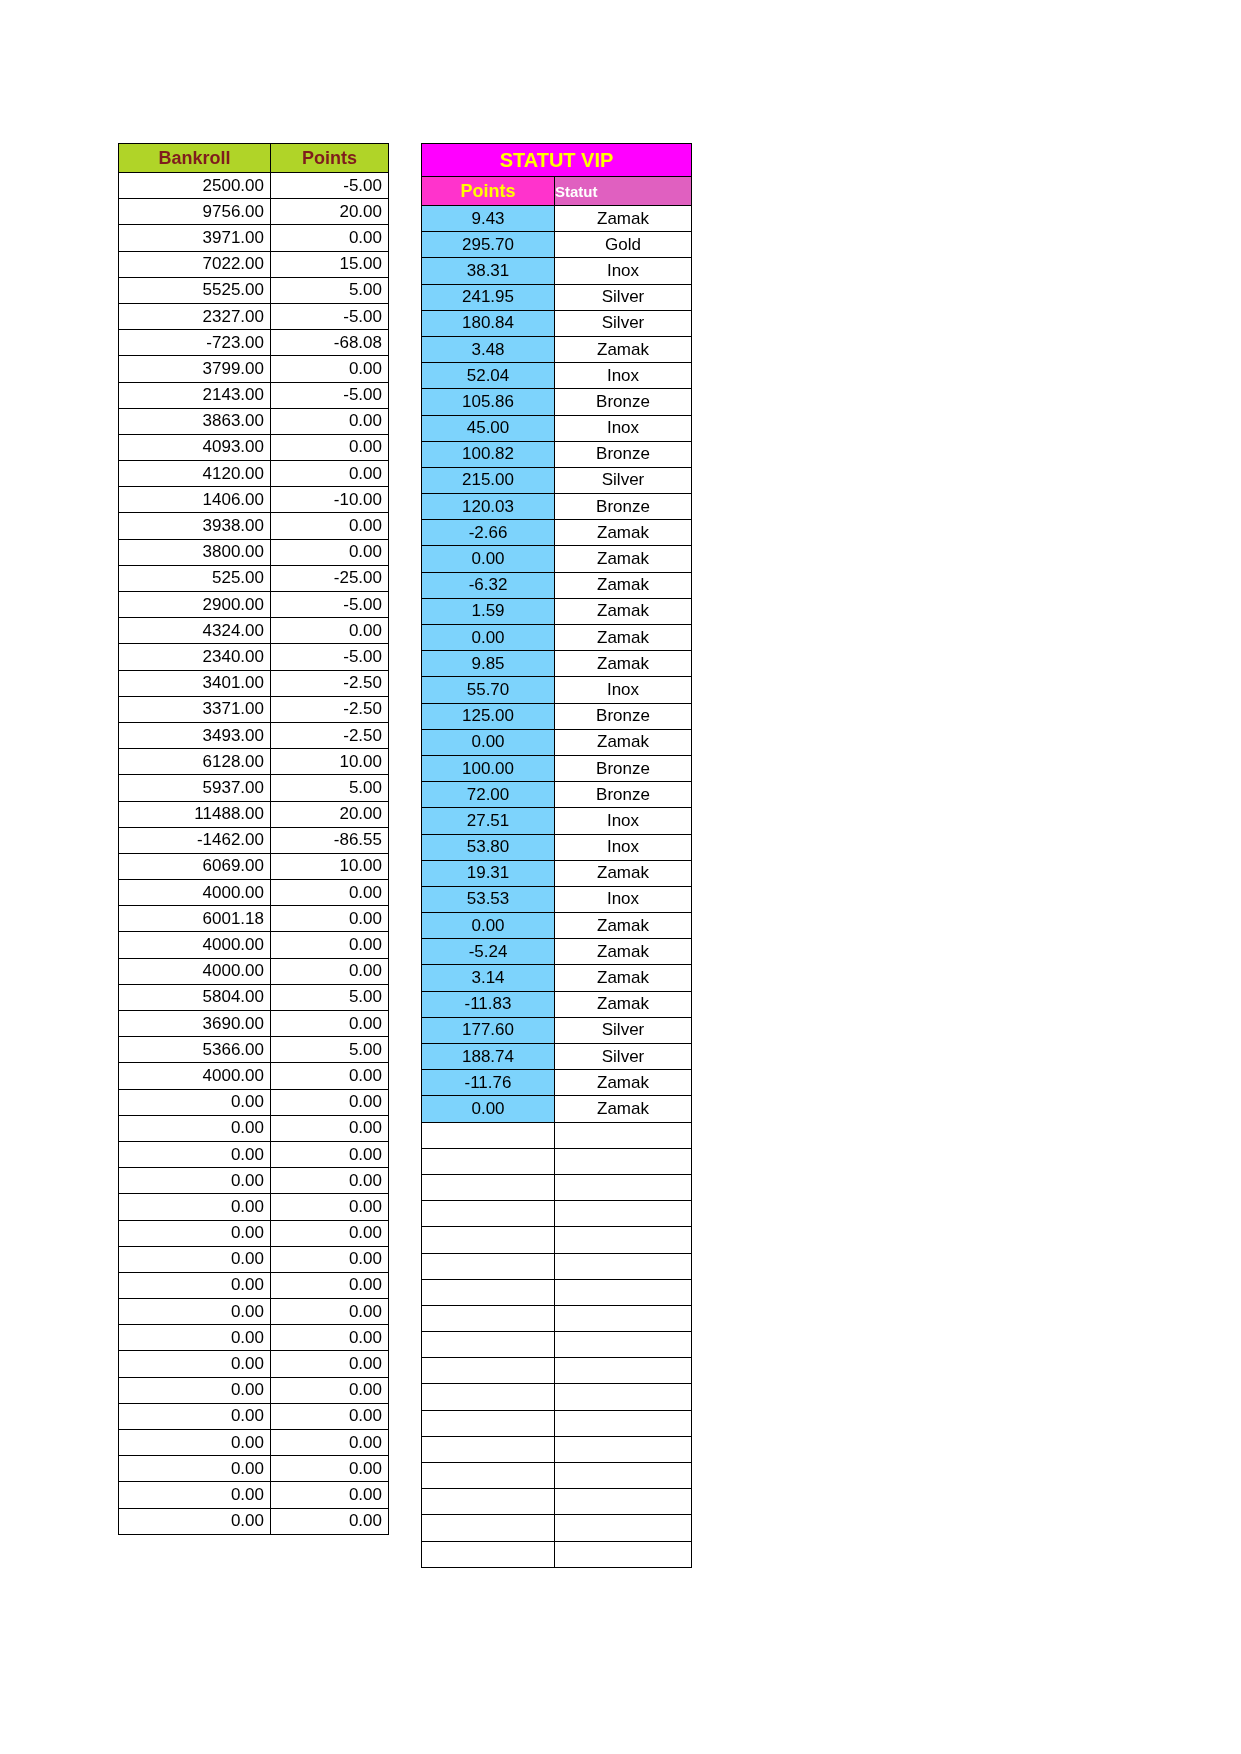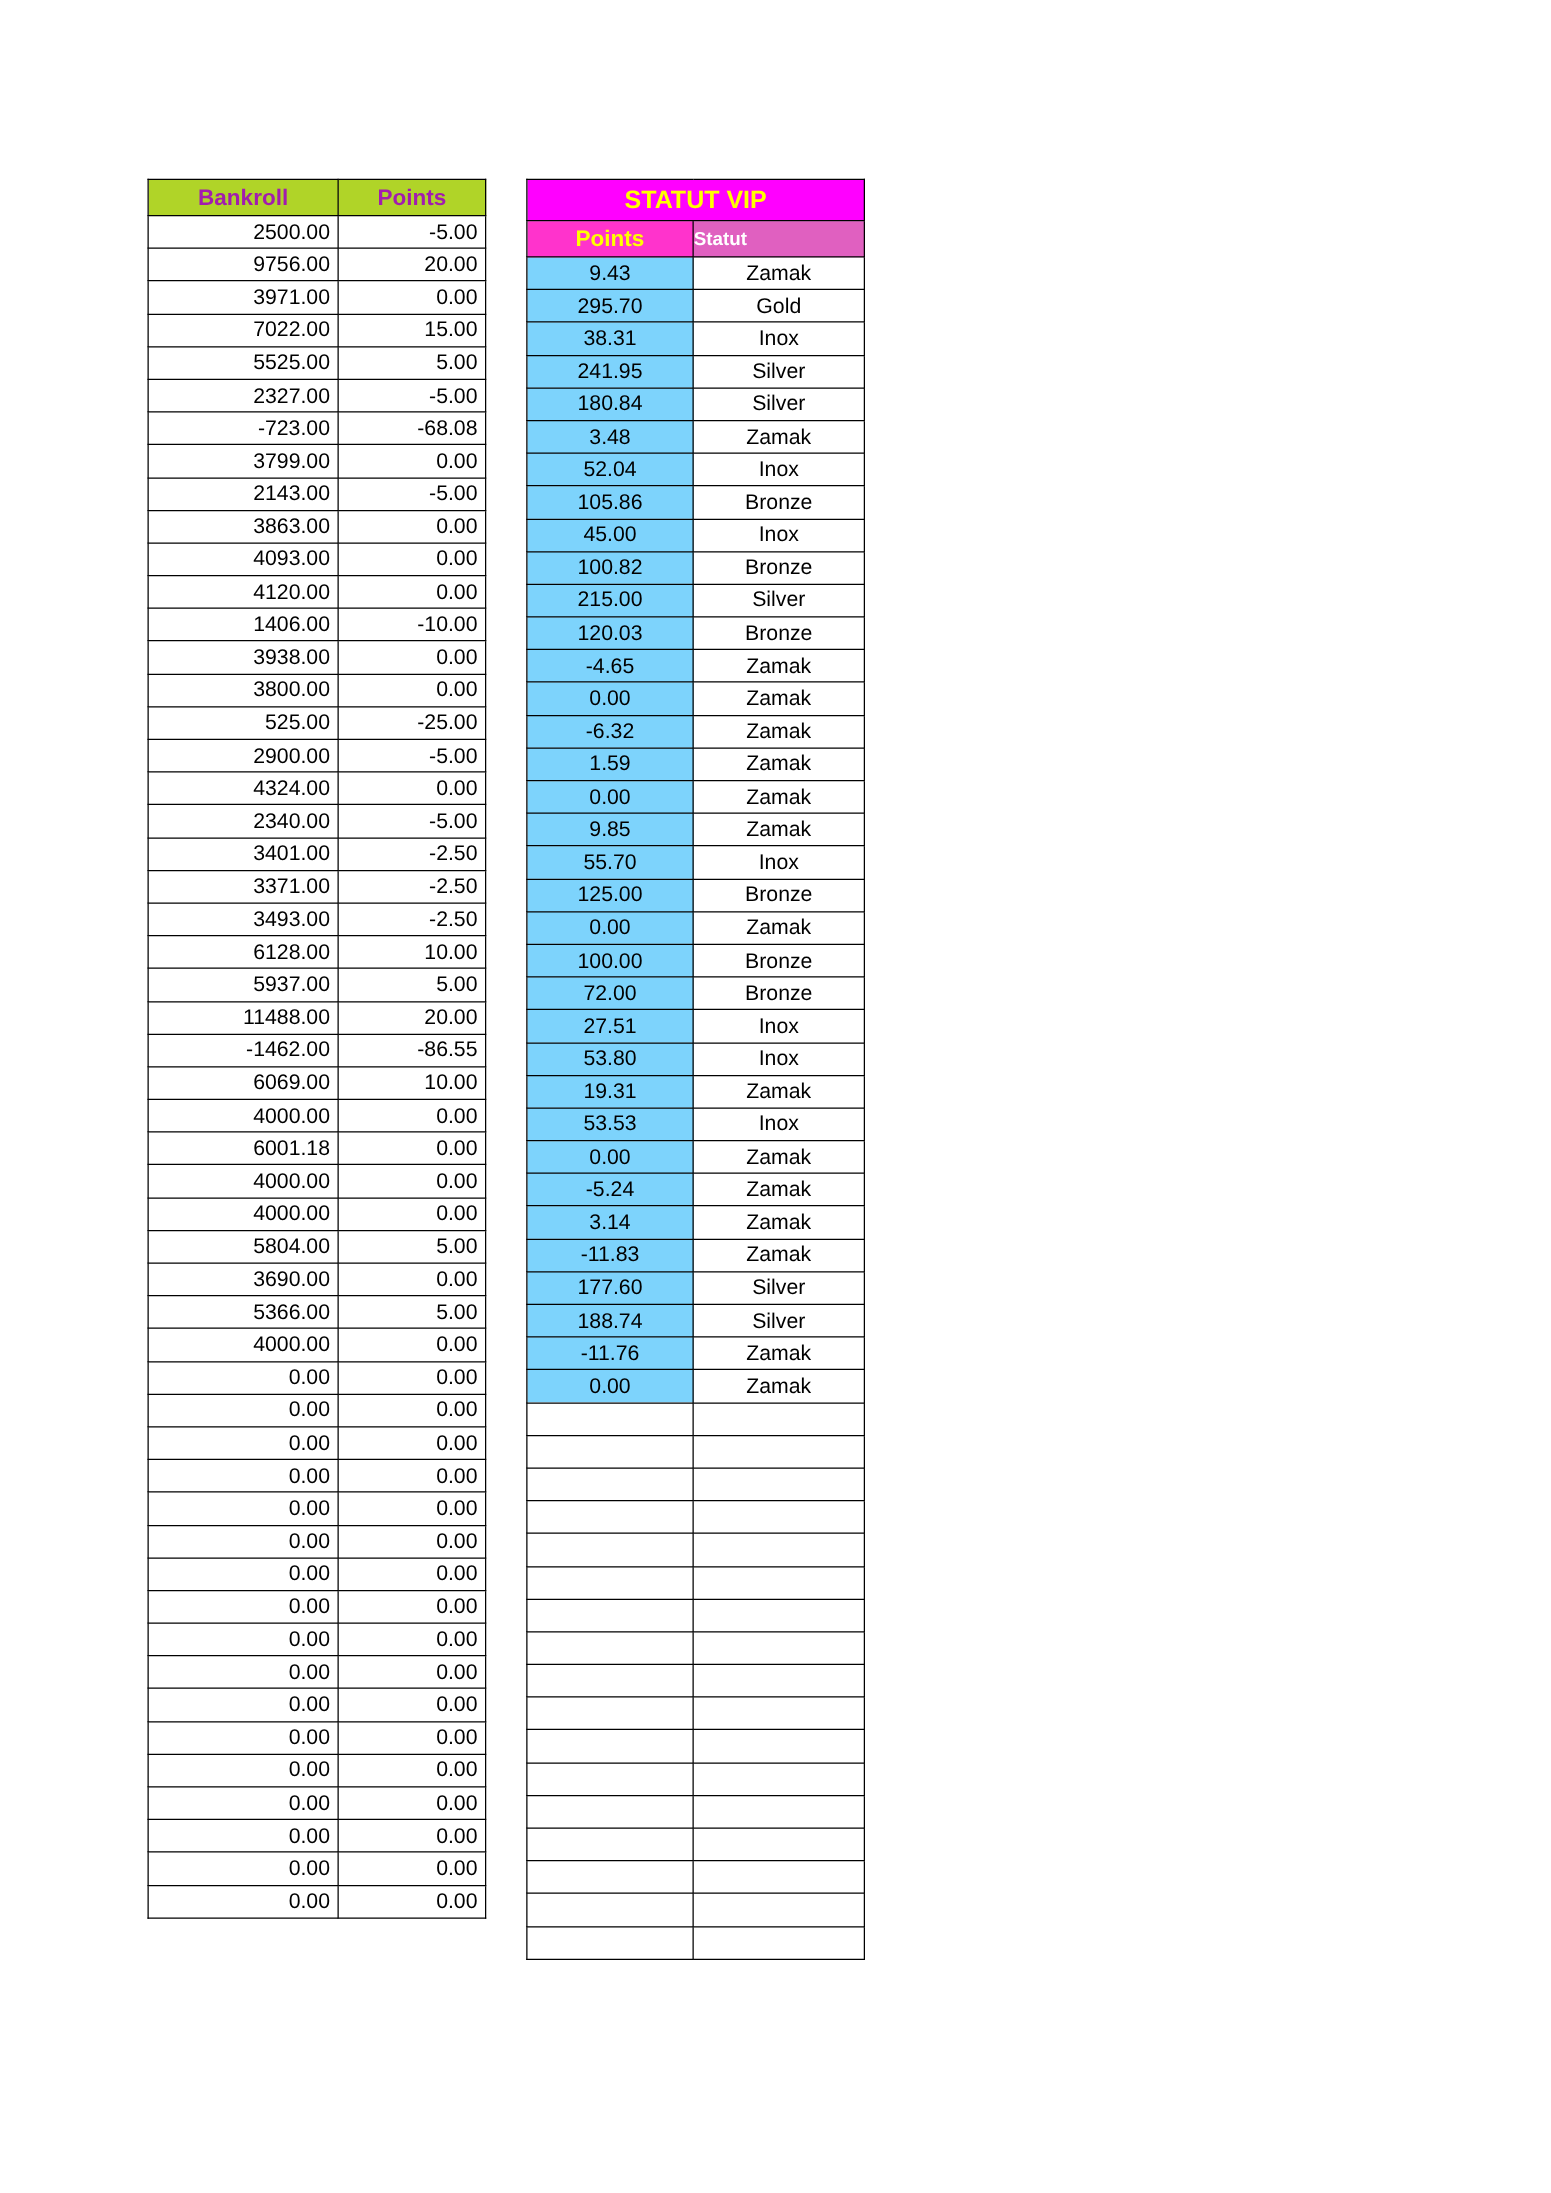--- a/index.html
+++ b/index.html
@@ -40,21 +40,21 @@
     background: #1a7a0c;
     color: #ffff00;
     font-size: 20px;
     font-weight: bold;
     text-align: center;
     height: 32px;
     letter-spacing: 0.2px;
   }
   .sub-cash {
     background: #b0d428;
-    color: #a21caf;
+    color: #7f1d1d;
     font-size: 18px;
     font-weight: bold;
     text-align: center;
     height: 28px;
   }
   .tbl-cash td.num {
     font-size: 17px;
     text-align: right;
     padding-right: 6px;
     height: 25.2px;
@@ -388,21 +388,21 @@
         </tr>
         <tr>
           <td class="num">215.00</td>
           <td class="txt">Silver</td>
         </tr>
         <tr>
           <td class="num">120.03</td>
           <td class="txt">Bronze</td>
         </tr>
         <tr>
-          <td class="num">-4.65</td>
+          <td class="num">-2.66</td>
           <td class="txt">Zamak</td>
         </tr>
         <tr>
           <td class="num">0.00</td>
           <td class="txt">Zamak</td>
         </tr>
         <tr>
           <td class="num">-6.32</td>
           <td class="txt">Zamak</td>
         </tr>

